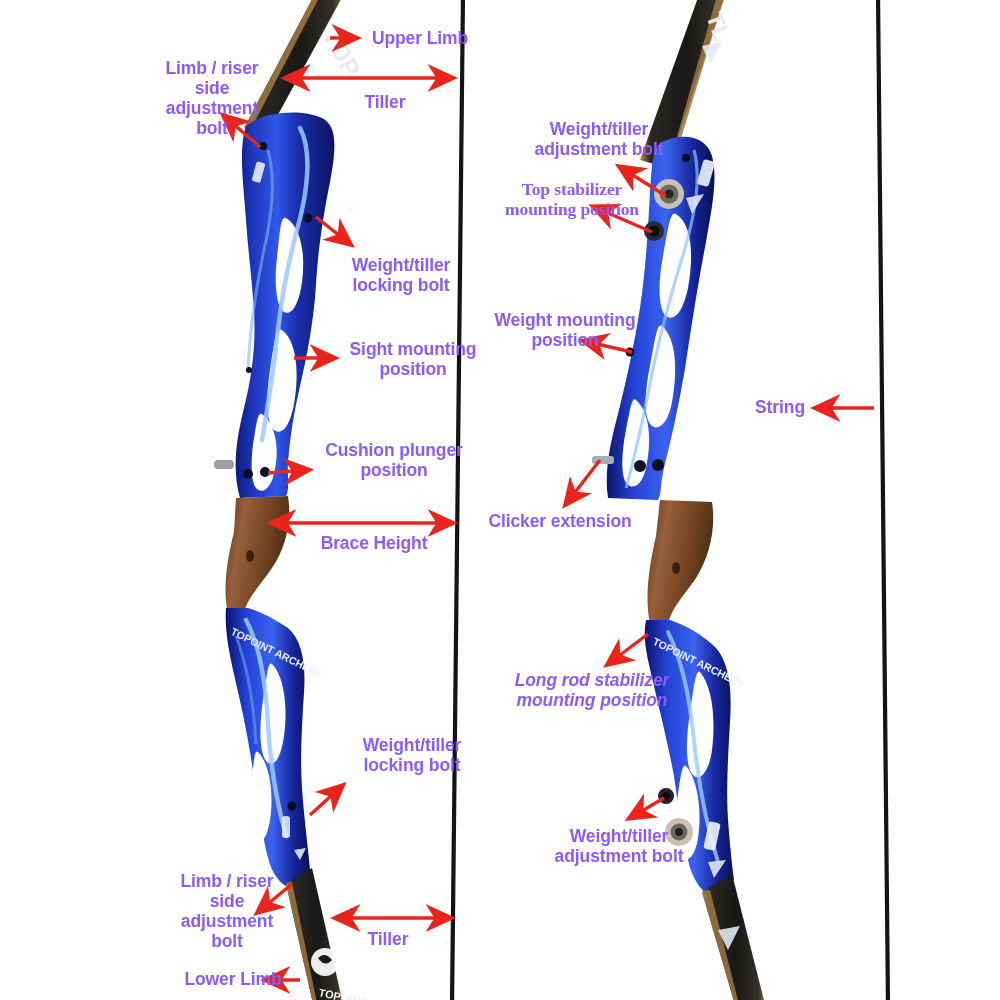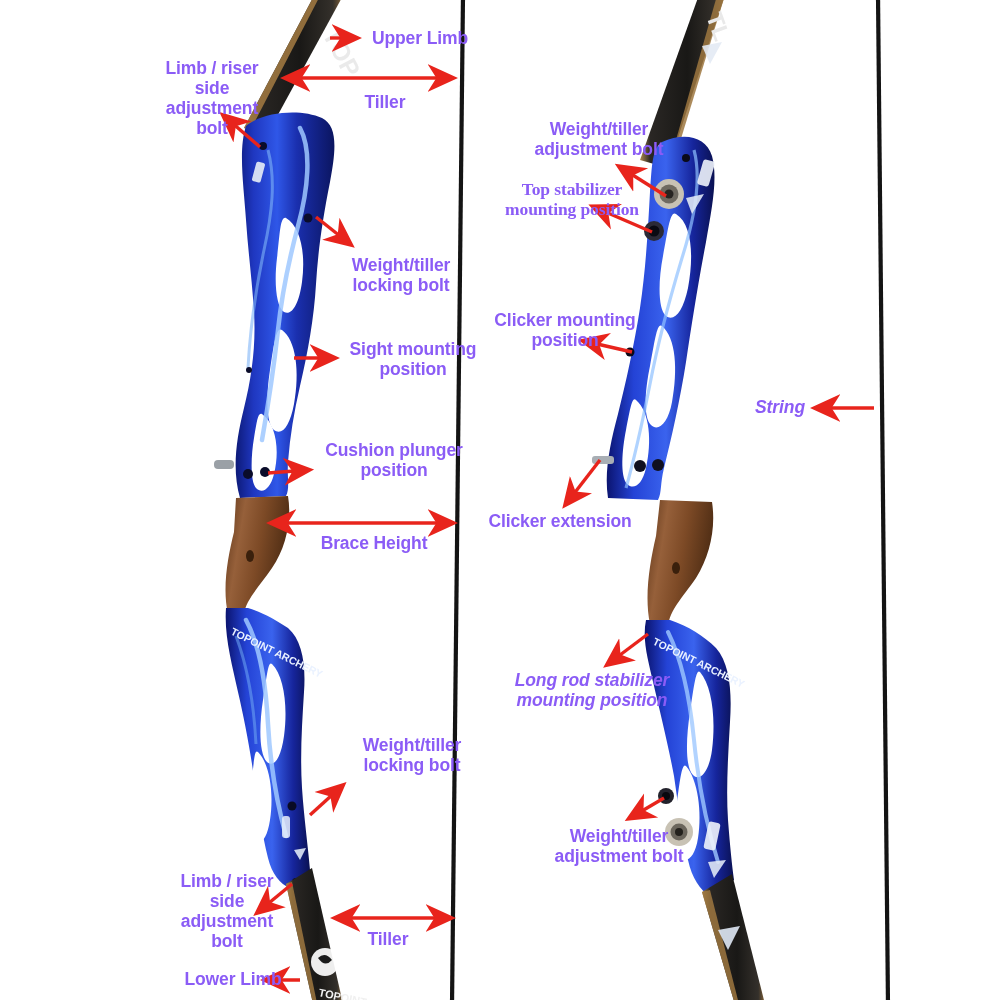--- a/index.html
+++ b/index.html
@@ -264,26 +264,26 @@
   <div class="lbl c" style="left:338px;top:929px;width:100px;">Tiller</div>
 
   <div class="lbl c" style="left:174px;top:969px;width:118px;">Lower Limb</div>
 
   <div class="lbl c" style="left:506px;top:119px;width:186px;">Weight/tiller
 adjustment bolt</div>
 
   <div class="lbl c" style="left:472px;top:179px;width:200px;font-family:Liberation Serif, serif;">Top stabilizer
 mounting position</div>
 
-  <div class="lbl c" style="left:466px;top:310px;width:198px;">Clicker mounting
+  <div class="lbl c" style="left:466px;top:310px;width:198px;">Weight mounting
 position</div>
 
   <div class="lbl c" style="left:470px;top:511px;width:180px;">Clicker extension</div>
 
   <div class="lbl c" style="left:480px;top:670px;width:224px;font-style:italic;">Long rod stabilizer
 mounting position</div>
 
   <div class="lbl c" style="left:524px;top:826px;width:190px;">Weight/tiller
 adjustment bolt</div>
 
-  <div class="lbl c" style="left:740px;top:397px;width:80px;font-style:italic;">String</div>
+  <div class="lbl c" style="left:740px;top:397px;width:80px;">String</div>
 
 </div>
 
 </body></html>

